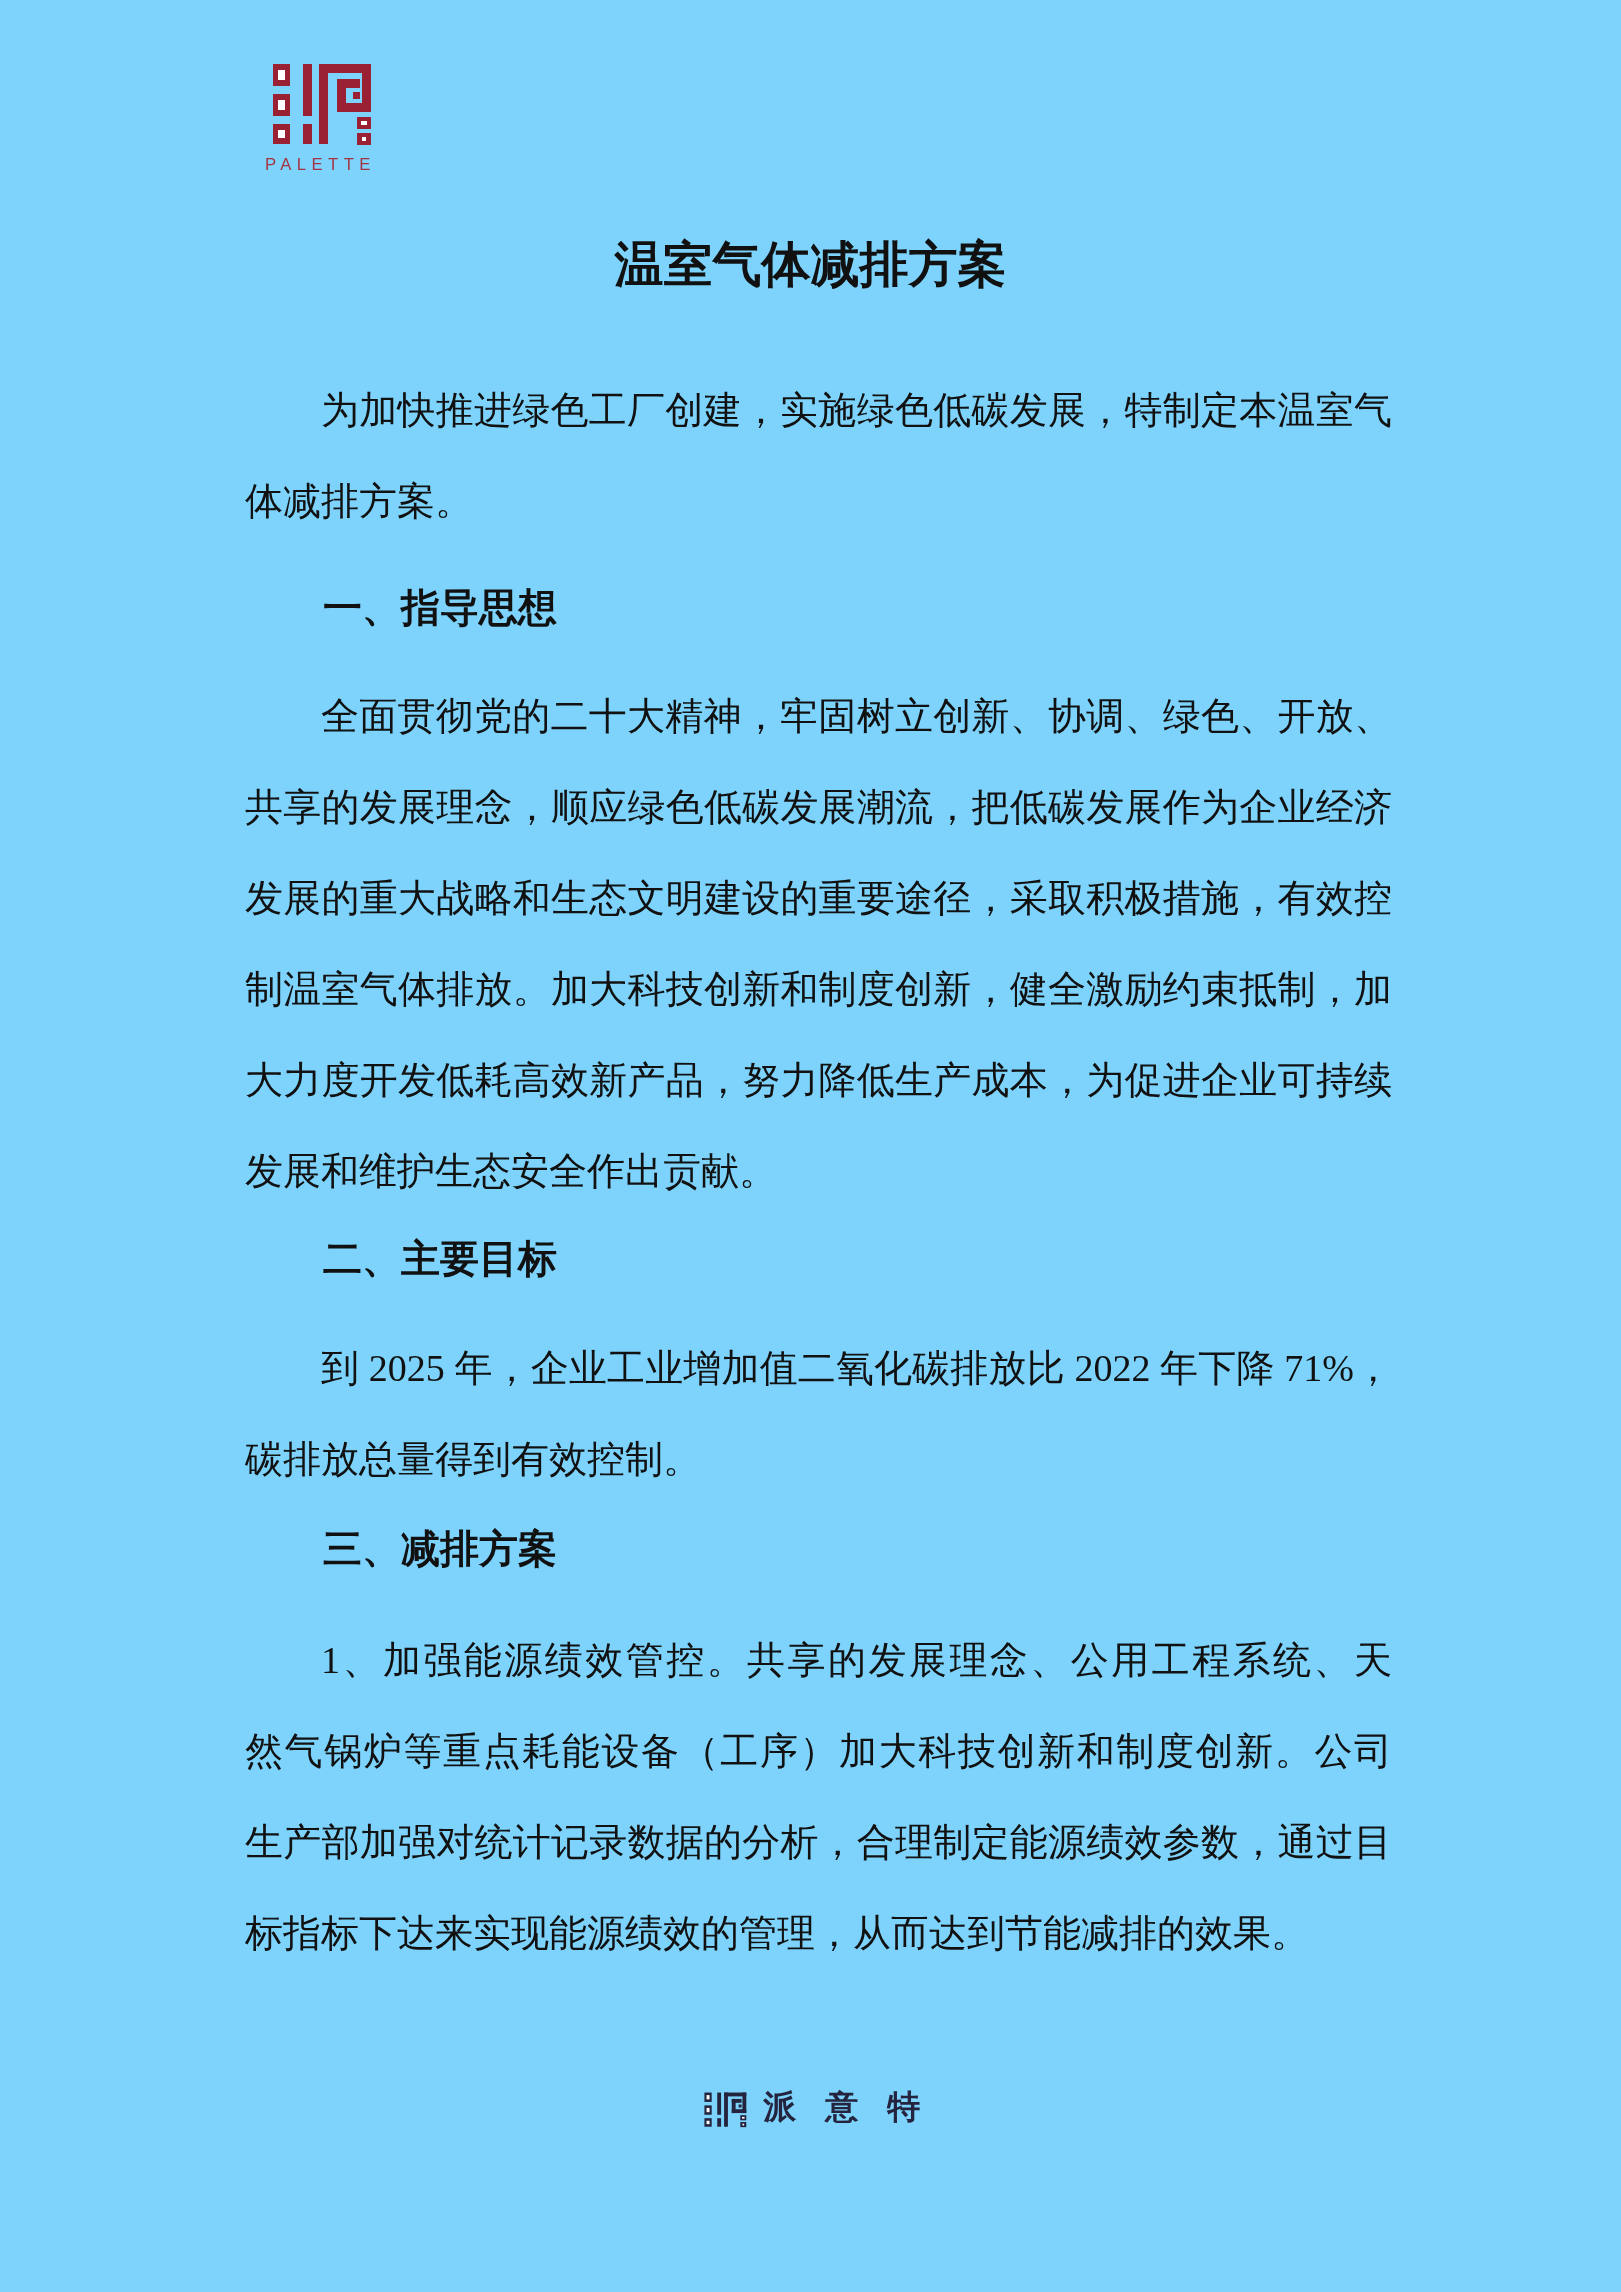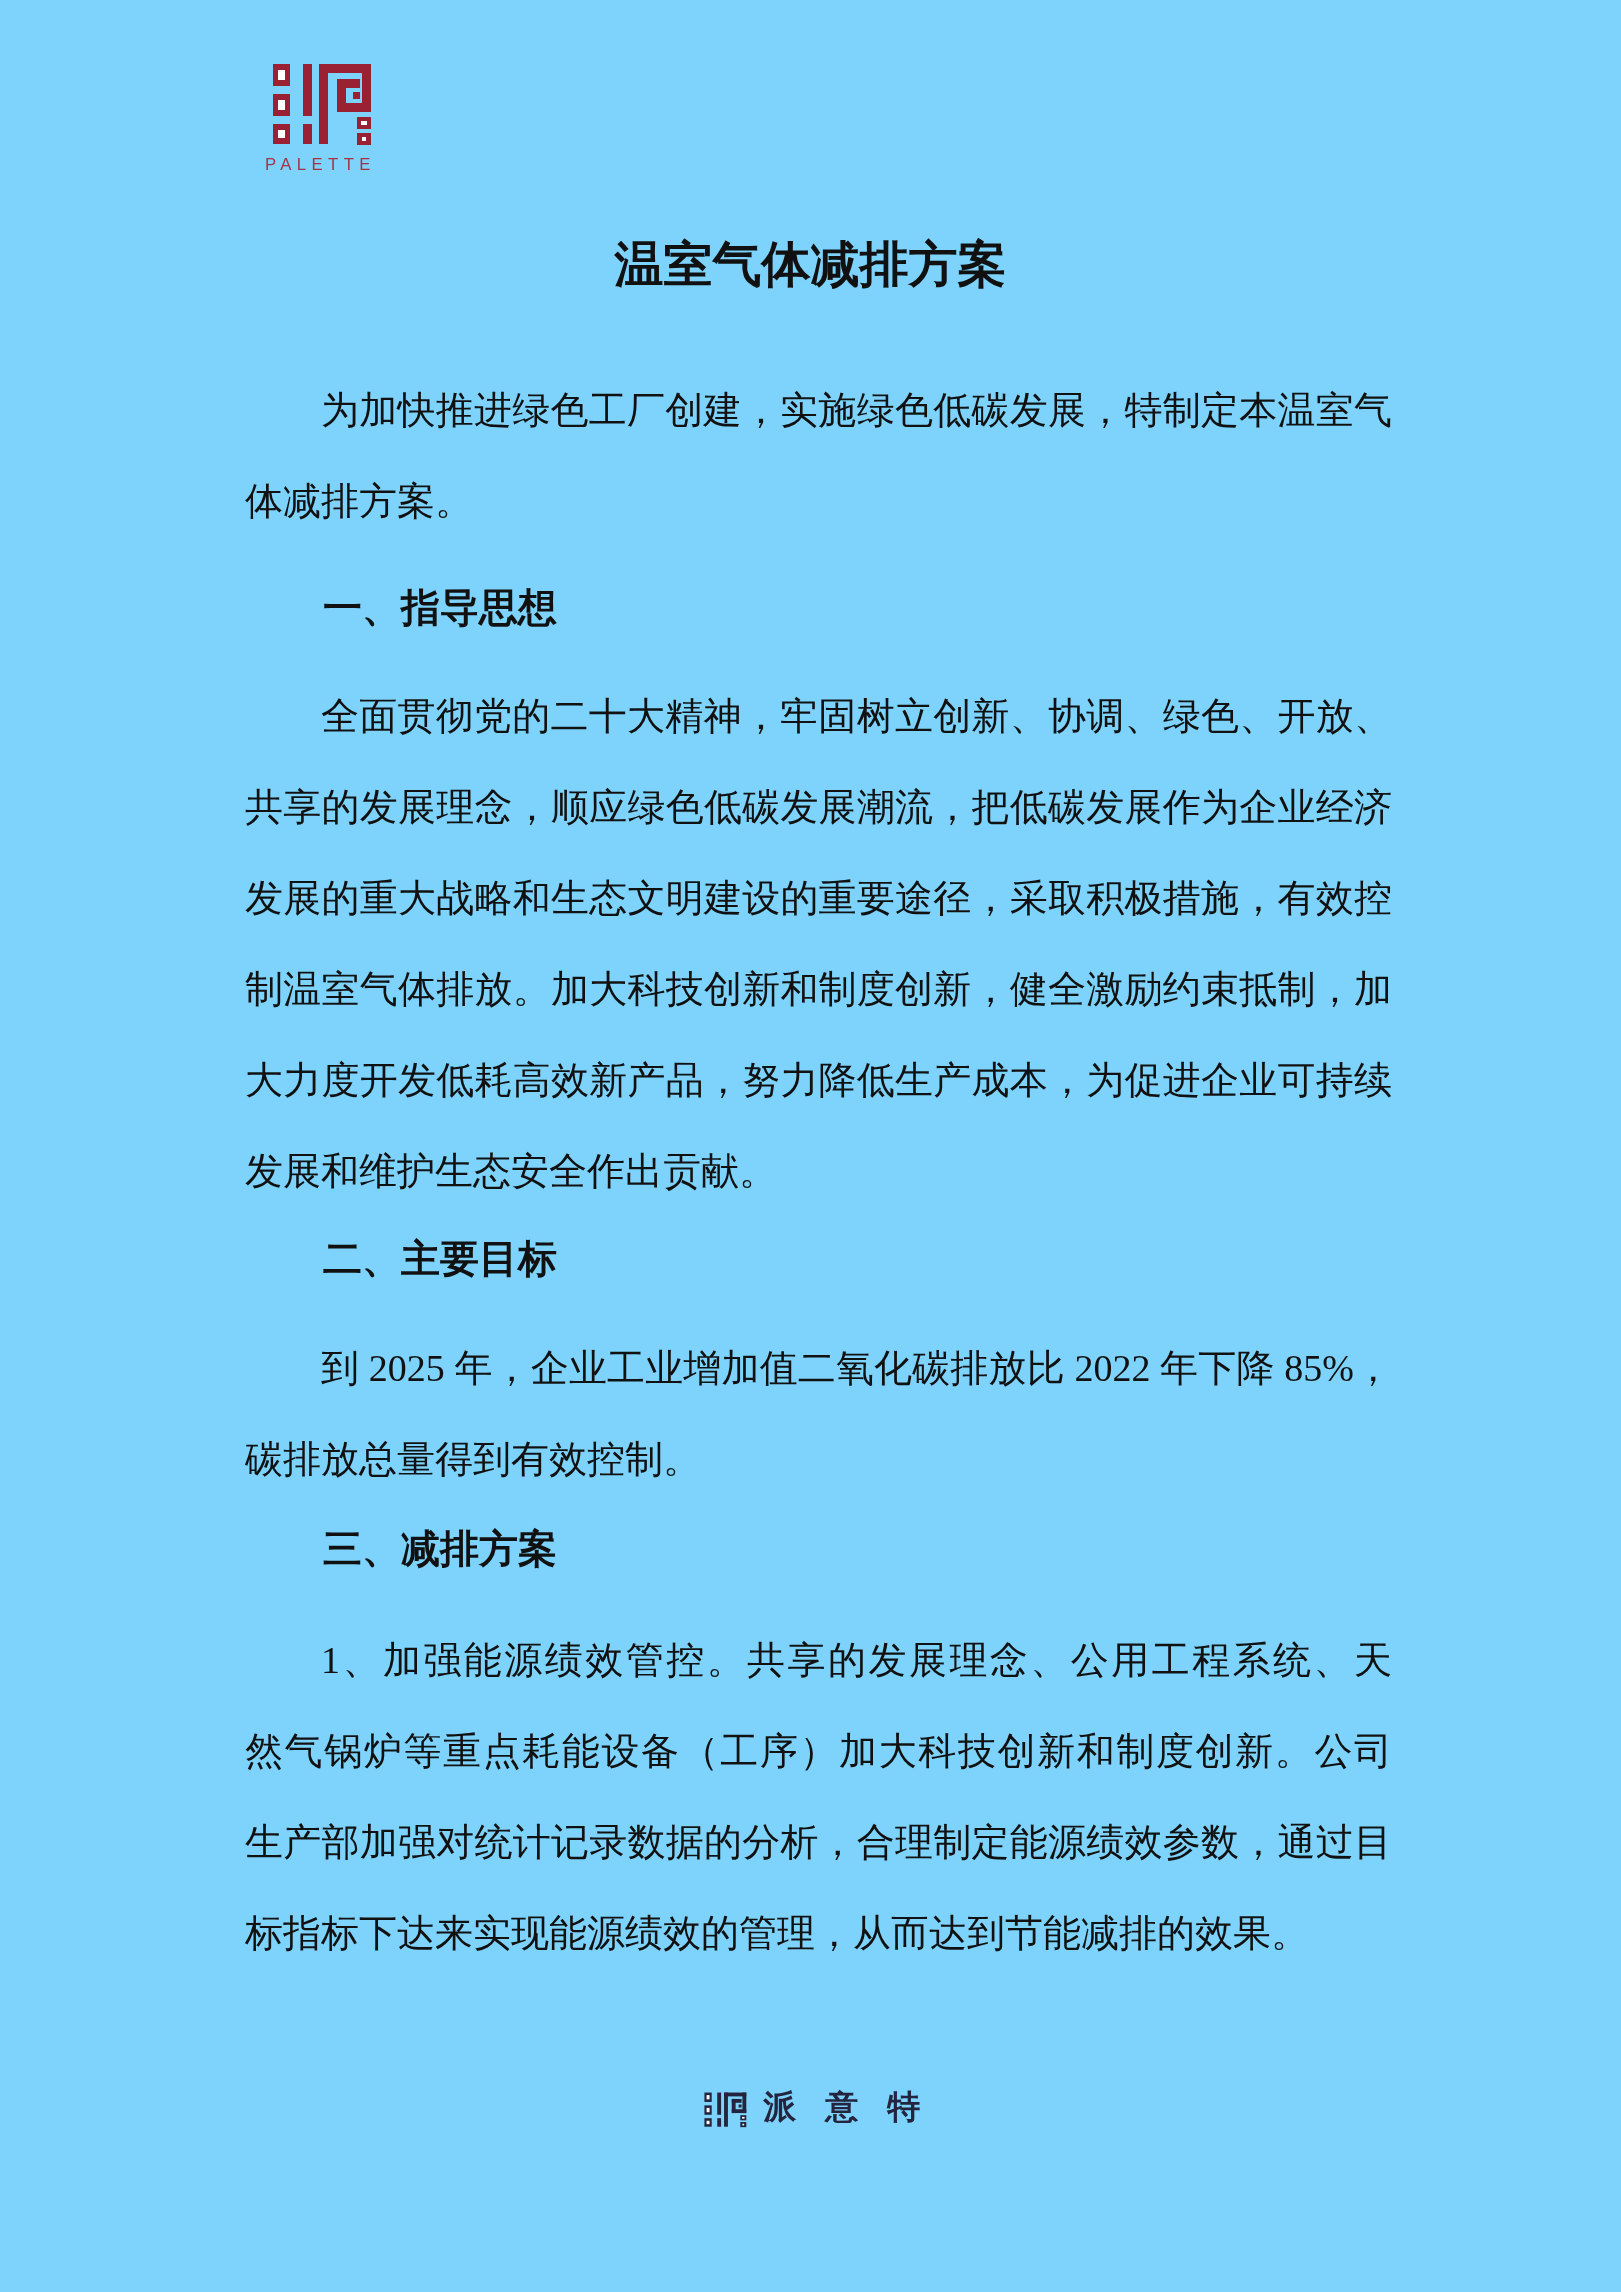--- a/index.html
+++ b/index.html
@@ -107,21 +107,21 @@
       <div class="line indent"><span>全面贯彻党的二十大精神，牢固树立创新、协调、绿色、开放、</span></div>
       <div class="line"><span>共享的发展理念，顺应绿色低碳发展潮流，把低碳发展作为企业经济</span></div>
       <div class="line"><span>发展的重大战略和生态文明建设的重要途径，采取积极措施，有效控</span></div>
       <div class="line"><span>制温室气体排放。加大科技创新和制度创新，健全激励约束抵制，加</span></div>
       <div class="line"><span>大力度开发低耗高效新产品，努力降低生产成本，为促进企业可持续</span></div>
       <div class="line last"><span>发展和维护生态安全作出贡献。</span></div>
     </div>
 
   <div class="block heading pos-h2">二、主要目标</div>
   <div class="block pos-s2">
-      <div class="line indent"><span>到 2025 年，企业工业增加值二氧化碳排放比 2022 年下降 85%，</span></div>
+      <div class="line indent"><span>到 2025 年，企业工业增加值二氧化碳排放比 2022 年下降 71%，</span></div>
       <div class="line last"><span>碳排放总量得到有效控制。</span></div>
     </div>
 
   <div class="block heading pos-h3">三、减排方案</div>
   <div class="block pos-s3">
       <div class="line indent"><span class="bold">1、加强能源绩效管控</span><span>。共享的发展理念、公用工程系统、天</span></div>
       <div class="line"><span>然气锅炉等重点耗能设备（工序）加大科技创新和制度创新。公司</span></div>
       <div class="line"><span>生产部加强对统计记录数据的分析，合理制定能源绩效参数，通过目</span></div>
       <div class="line last"><span>标指标下达来实现能源绩效的管理，从而达到节能减排的效果。</span></div>
     </div>

